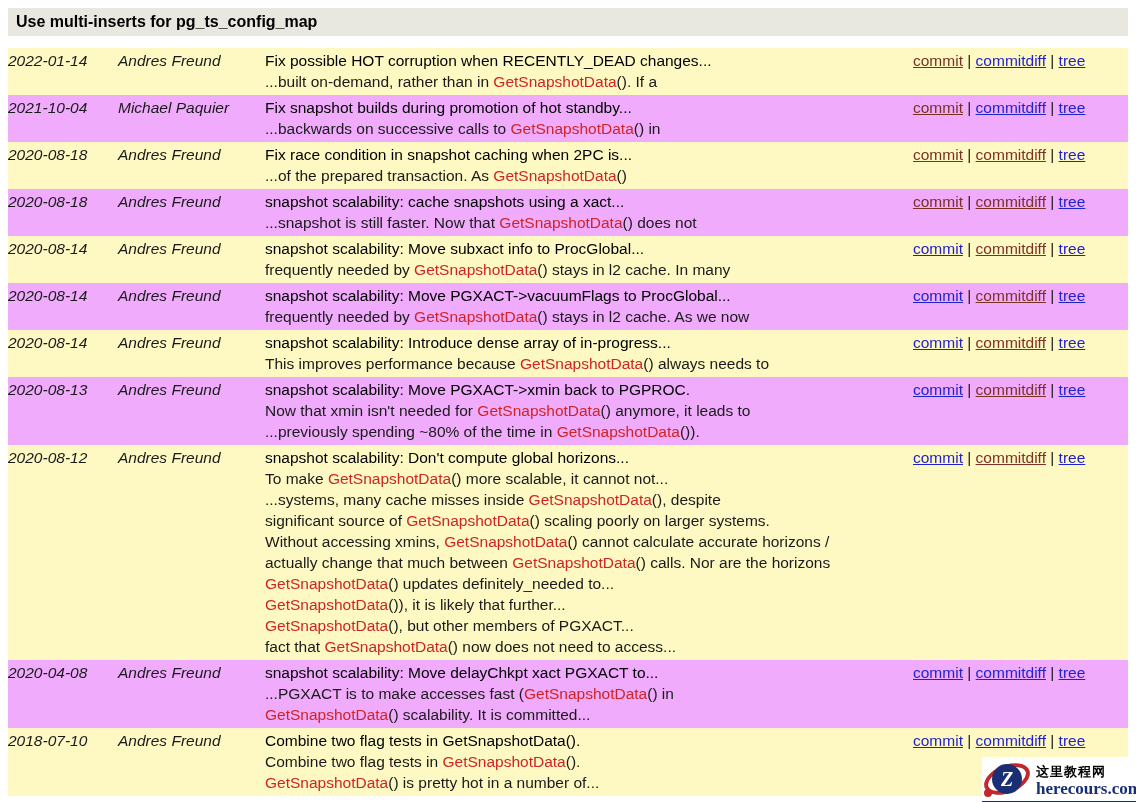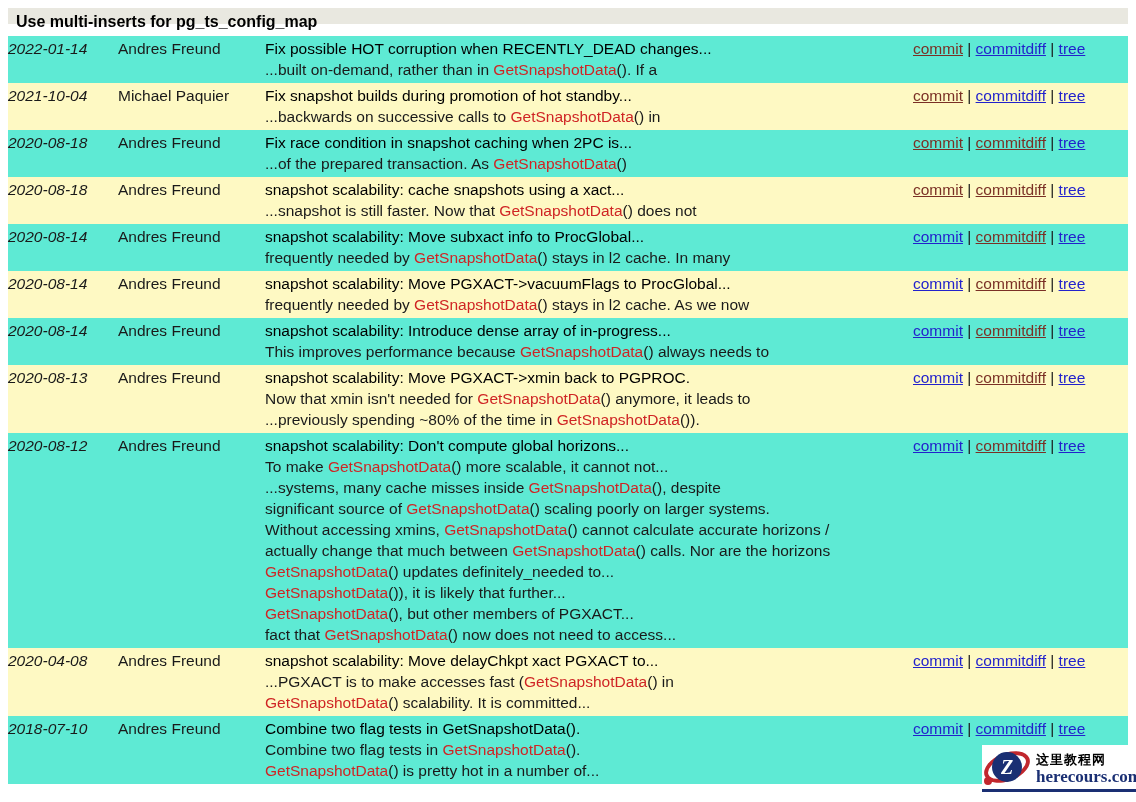--- a/index.html
+++ b/index.html
@@ -1,27 +1,27 @@
 <!DOCTYPE html>
 <html><head>
 <meta charset="utf-8">
 <style>
   * { margin:0; padding:0; box-sizing:border-box; }
   html,body { width:1136px; height:802px; overflow:hidden; background:#ffffff;
     font-family:"Liberation Sans","DejaVu Sans",sans-serif; color:#1a1a1a; }
   .page { padding:8px; position:relative; }
   .title-bar { background:#e9e8e0; padding:4px 8px; font-size:16px; font-weight:bold;
-    color:#000; height:16px; line-height:20px; }
+    color:#000; height:28px; line-height:20px; }
   .gap { height:12px; }
   table.commits { width:100%; border-collapse:collapse; font-size:15.5px; line-height:21px; }
   table.commits td { vertical-align:top; padding:2px 0 3px 0; }
-  tr.dark  { background:#5eead4; }
-  tr.light { background:#fef9c3; }
+  tr.dark  { background:#fef9c3; }
+  tr.light { background:#f0abfc; }
   td.c-date   { width:110px; padding-left:3px; font-style:italic; white-space:nowrap; }
-  td.c-author { width:147px; white-space:nowrap; }
+  td.c-author { width:147px; font-style:italic; white-space:nowrap; }
   td.c-msg    { padding-right:10px; }
   td.c-links  { width:215px; white-space:nowrap;margin-left:21px; }
   .msg-title  { font-weight:normal; color:#000; }
   .match-line { color:#1a1a1a; }
   .hl { color:#cf2424; }
   a.rlink { color:#2222cc; text-decoration:underline; cursor:pointer; }
   a.rlink.visited { color:#7a3025; }
   .lsep { color:#1a1a1a; }
   
   .watermark { position:absolute; right:0; bottom:0; width:154px; height:47px;

